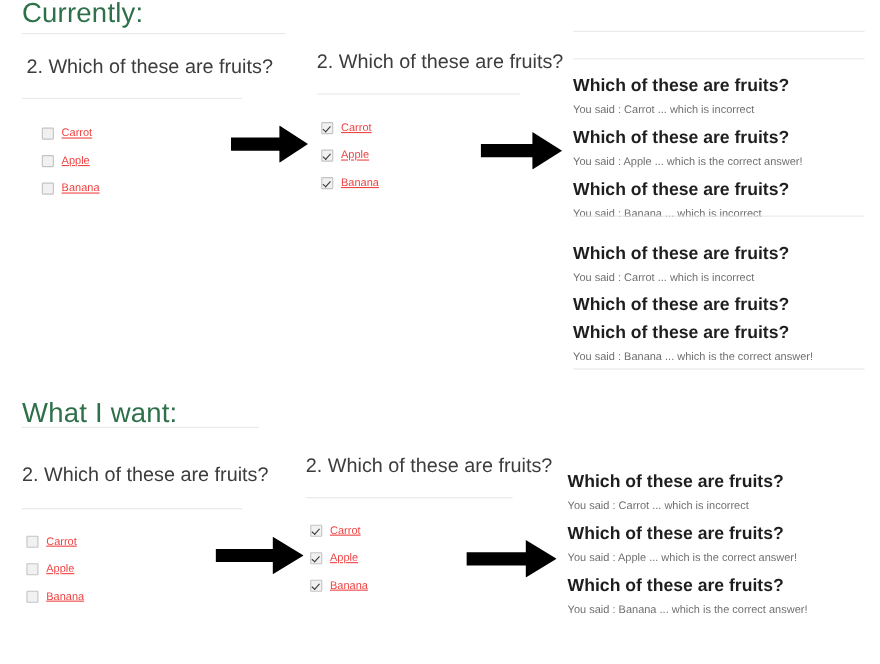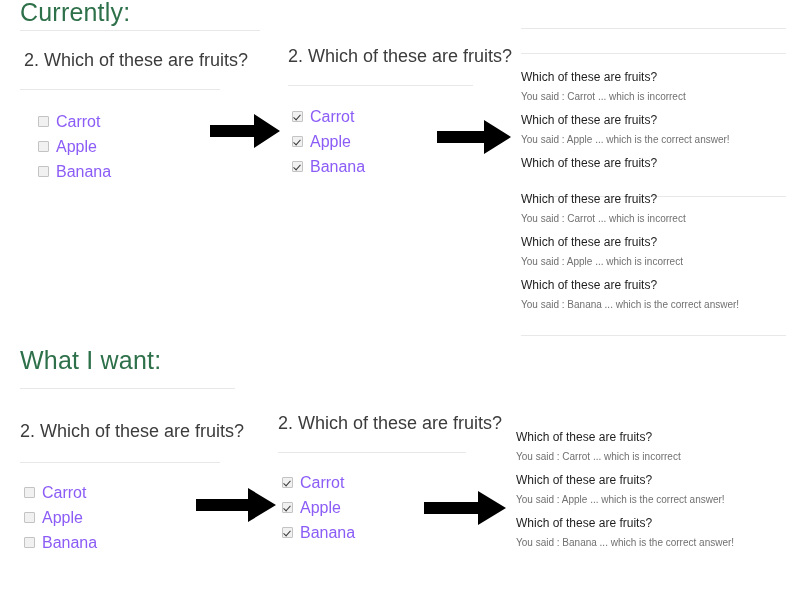--- a/index.html
+++ b/index.html
@@ -24,21 +24,21 @@
     position: absolute;
     left: 20px;
     font-size: 25px;
     font-weight: normal;
     color: #2d7049;
     letter-spacing: .2px;
     white-space: nowrap;
     margin: 0;
   }
   #section-currently .section-heading { top: -2px; }
-  #section-wanted   .section-heading { top: 6px; }
+  #section-wanted   .section-heading { top: 22px; }
 
   
   .rule {
     position: absolute;
     height: 1px;
     background: #e8e8e8;
   }
 
   
   .quiz-panel { position: absolute; }
@@ -77,35 +77,36 @@
     position: absolute;
     left: 2px;
     top: 1px;
     width: 3px;
     height: 6px;
     border: solid #3a3a3a;
     border-width: 0 1.6px 1.6px 0;
     transform: rotate(42deg);
   }
   .option-label {
-    font-size: 16px;
-    color: #8b5cf6;
-    white-space: nowrap;
+    font-size: 10px;
+    color: #ef4444;
+    white-space: nowrap;
+    text-decoration: underline;
   }
 
   
   .arrow { position: absolute; }
   .arrow svg { display: block; }
 
   
   .results-panel { position: absolute; }
   .result-block { position: relative; }
   .result-q {
-    font-size: 12px;
-    font-weight: normal;
+    font-size: 16px;
+    font-weight: bold;
     color: #1e1e1e;
     margin: 0 0 7px 0;
     white-space: nowrap;
   }
   .result-a {
     font-size: 10px;
     color: #707070;
     margin: 0 0 11px 0;
     white-space: nowrap;
   }
@@ -173,29 +174,29 @@
 
     <div class="rule" style="left:0; top:4px; width:265px;"></div>
     <div class="rule" style="left:0; top:29px; width:265px;"></div>
 
     <div class="result-block" style="margin-top:46px;">
       <p class="result-q">Which of these are fruits?</p>
       <p class="result-a">You said : Carrot ... which is incorrect</p>
       <p class="result-q">Which of these are fruits?</p>
       <p class="result-a">You said : Apple ... which is the correct answer!</p>
       <p class="result-q">Which of these are fruits?</p>
+      <p class="result-a">You said : Banana ... which is incorrect</p>
     </div>
 
     <div class="rule" style="left:0; top:172px; width:265px;"></div>
 
     <div class="result-block" style="margin-top:22px;">
       <p class="result-q">Which of these are fruits?</p>
       <p class="result-a">You said : Carrot ... which is incorrect</p>
       <p class="result-q">Which of these are fruits?</p>
-      <p class="result-a">You said : Apple ... which is incorrect</p>
       <p class="result-q">Which of these are fruits?</p>
       <p class="result-a">You said : Banana ... which is the correct answer!</p>
     </div>
 
     <div class="rule" style="left:0; top:311px; width:265px;"></div>
   </div>
 </div>
 
 <div class="section" id="section-wanted">
 

